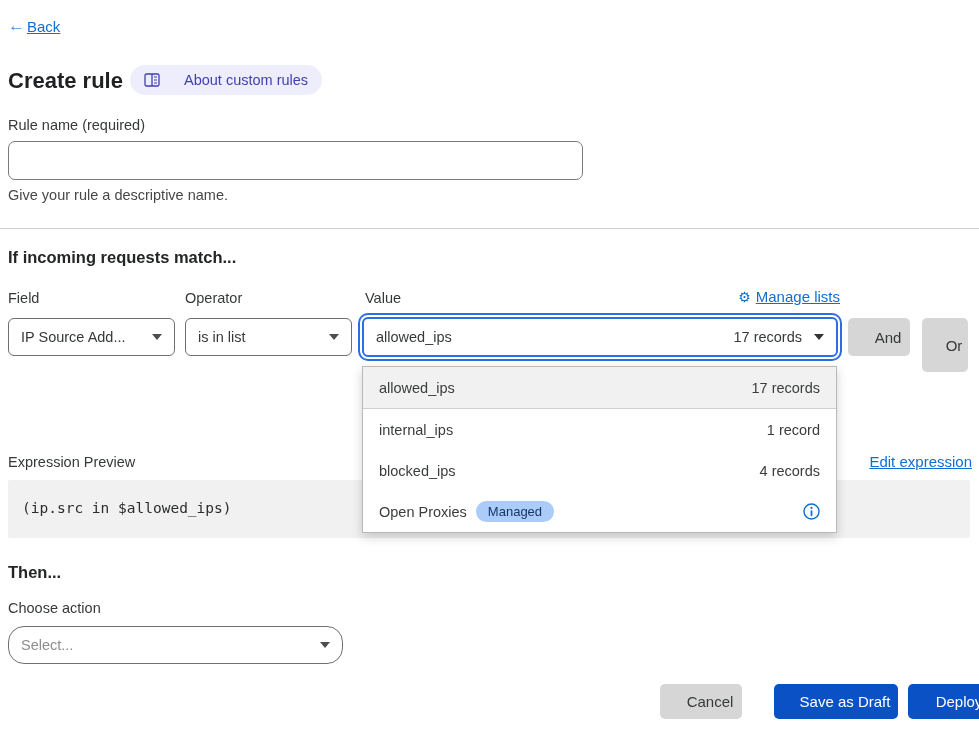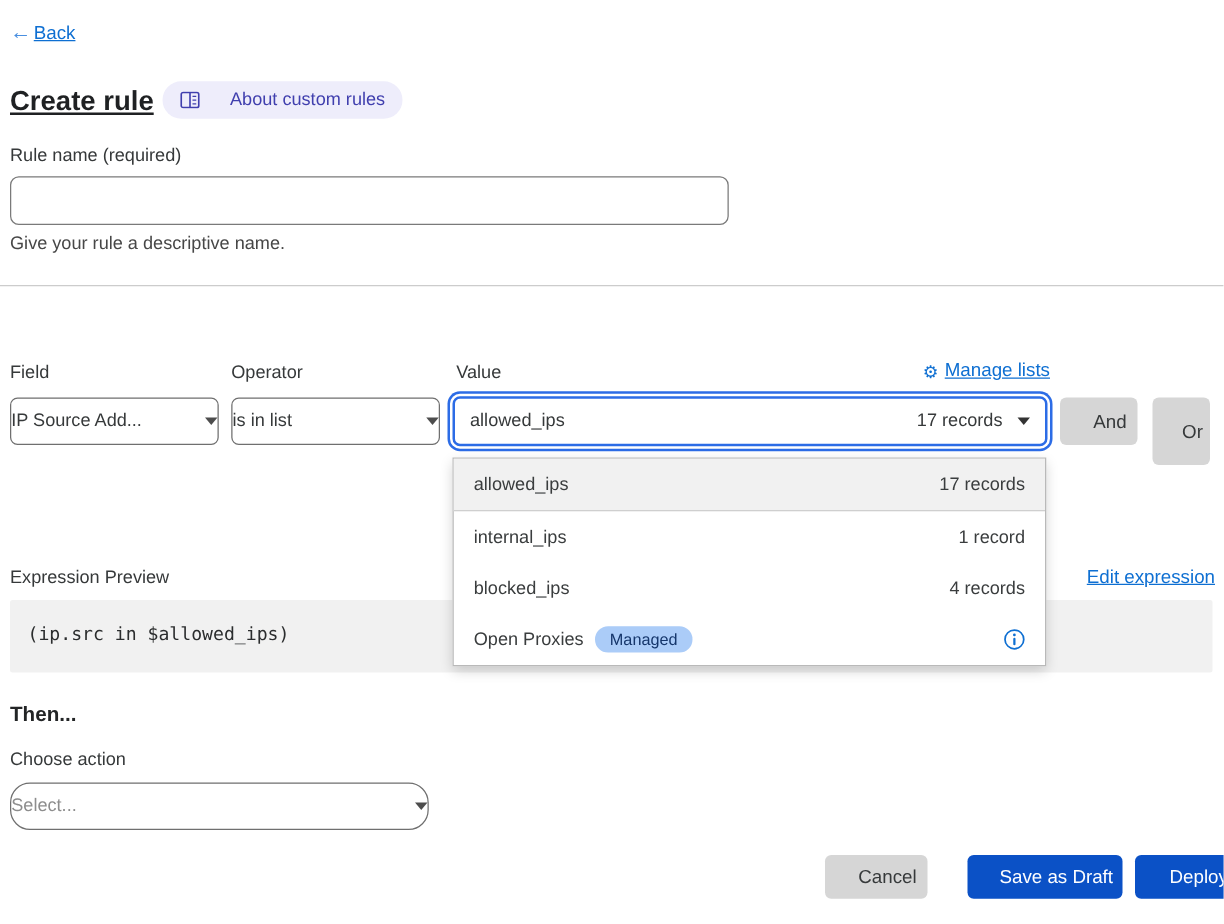--- a/index.html
+++ b/index.html
@@ -7,21 +7,21 @@
     position:relative;width:979px;height:739px;background:#fff;overflow:hidden;
     font-family:"Liberation Sans","DejaVu Sans",sans-serif;color:#36393a;
   }
   .abs{position:absolute;}
   .label{font-size:14.5px;color:#36393a;}
   .helper{font-size:14.5px;color:#474747;}
   .h-section{font-size:16.5px;font-weight:bold;color:#232526;}
   .link{color:#0e6fd2;font-size:15px;text-decoration:underline;cursor:pointer;}
   .select{
     box-sizing:border-box;background:#fff;border:1px solid #6f6f6f;border-radius:6px;
-    height:38px;display:flex;align-items:center;padding:0 0;font-size:14.5px;
+    height:38px;display:flex;align-items:center;padding:0 12px;font-size:14.5px;
     color:#36393a;cursor:pointer;justify-content:space-between;
   }
   .chev{width:0;height:0;border-left:5.5px solid transparent;border-right:5.5px solid transparent;
     border-top:6.5px solid #4d4d4d;margin-left:auto;}
   .btn{box-sizing:border-box;display:flex;align-items:center;justify-content:center;
     border:none;border-radius:5px;font-size:15px;cursor:pointer;
     font-family:"Liberation Sans","DejaVu Sans",sans-serif;padding-left:24px;}
   .btn-gray{background:#d6d6d6;color:#36393a;}
   .btn-blue{background:#0b51c6;color:#ffffff;margin-left:21px;}
   .title{font-size:22px;font-weight:bold;color:#1f2123;}
@@ -57,38 +57,39 @@
 </head>
 <body>
 
 <div id="app">
 
   <a class="abs link" style="left:8px;top:16px;display:flex;align-items:center;text-decoration:none;">
     <span class="back-arrow">←</span>
     <span style="text-decoration:underline;">Back</span>
   </a>
 
-  <div class="abs title" style="left:8px;top:68px;text-decoration:underline;">Create rule</div>
+  <div class="abs title" style="left:8px;top:68px;">Create rule</div>
   <div class="abs badge-pill" style="left:130px;top:65px;">
     <svg width="16" height="14" viewBox="0 0 16 14">
       <rect x="1" y="1" width="14" height="12" rx="1.5" fill="none" stroke="#403fae" stroke-width="1.3"></rect>
       <line x1="8" y1="1" x2="8" y2="13" stroke="#403fae" stroke-width="1.3"></line>
       <line x1="10" y1="4" x2="13" y2="4" stroke="#403fae" stroke-width="1"></line>
       <line x1="10" y1="7" x2="13" y2="7" stroke="#403fae" stroke-width="1"></line>
       <line x1="10" y1="10" x2="13" y2="10" stroke="#403fae" stroke-width="1"></line>
     </svg>
     <span>About custom rules</span>
   </div>
 
   <div class="abs label" style="left:8px;top:117px;">Rule name (required)</div>
   <input class="abs text-input" style="left: 8px; top: 141px; width: 575px; height: 39px;" value="">
   <div class="abs helper" style="left:8px;top:187px;">Give your rule a descriptive name.</div>
 
   <div class="abs divider" style="left:0;top:228px;width:979px;"></div>
 
+  <div class="abs h-section" style="left:8px;top:248px;">If incoming requests match...</div>
 
   <div class="abs label" style="left:8px;top:290px;">Field</div>
   <div class="abs label" style="left:185px;top:290px;">Operator</div>
   <div class="abs label" style="left:365px;top:290px;">Value</div>
 
   <a class="abs" style="right:139px;top:288px;display:flex;align-items:center;text-decoration:none;">
     <span class="gear">⚙</span>
     <span class="link">Manage lists</span>
   </a>
 

